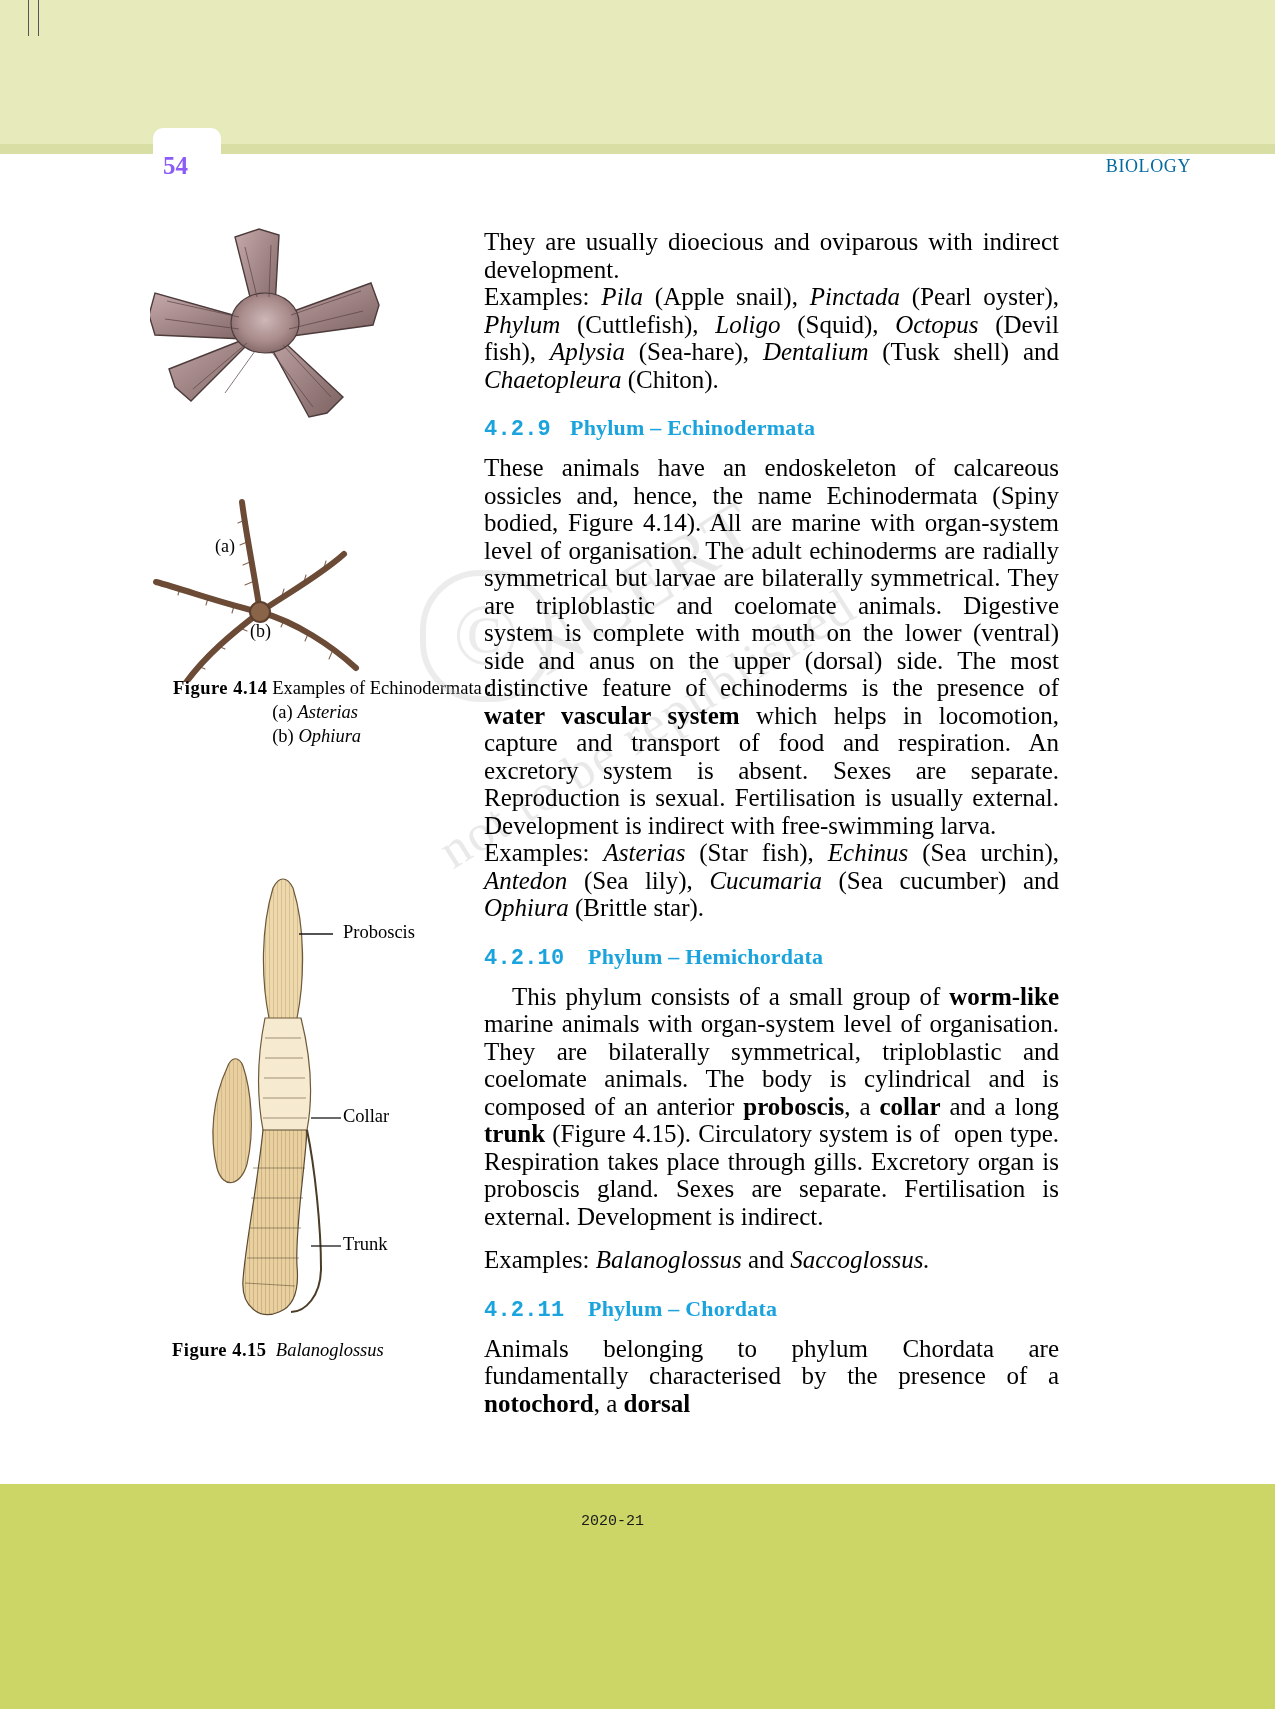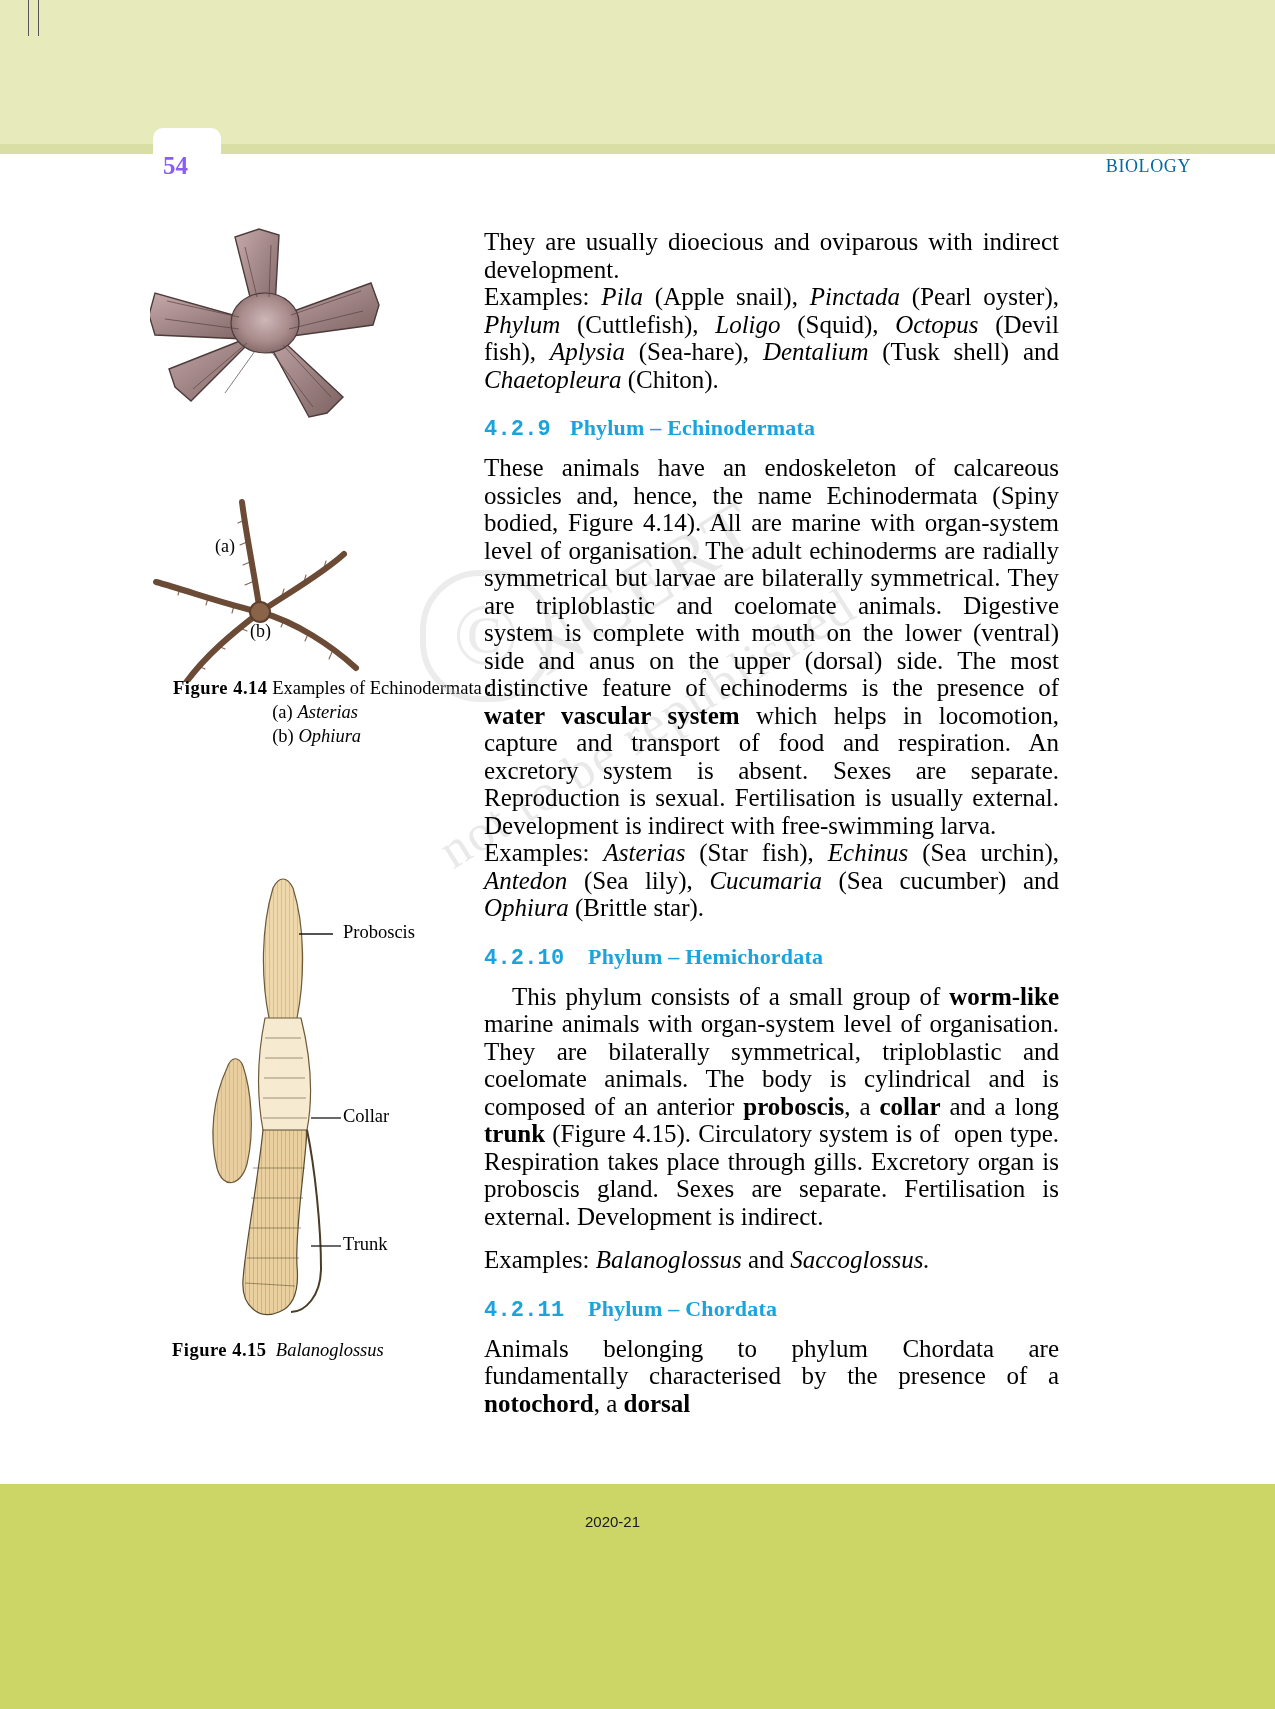--- a/index.html
+++ b/index.html
@@ -43,21 +43,21 @@
     height: 225px;
     background: #ccd667;
   }
   .footer-year {
     position: absolute;
     left: 0; top: 1513px;
     width: 1225px;
     text-align: center;
     font-size: 15px;
     color: #1a1a1a;
-    font-family: Liberation Sans, sans-serif;
+    font-family: Liberation Mono, monospace;
   }
   
   .crop-tl {
     position: absolute;
     left: 38px; top: 0px;
     width: 1px; height: 36px;
     background: #555;
   }
   .crop-tl2 {
     position: absolute;

